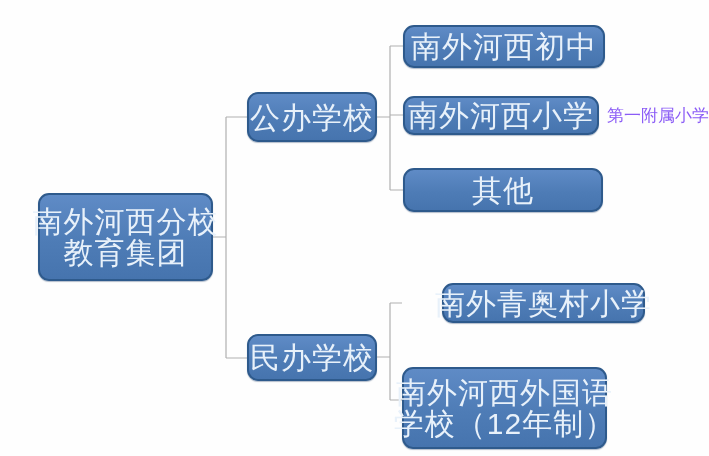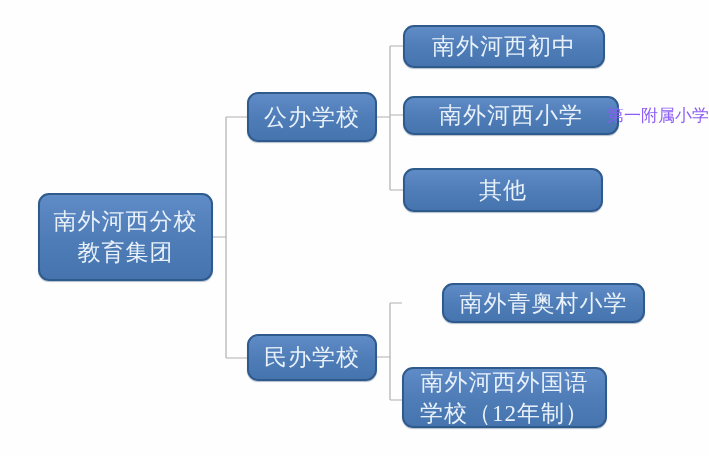--- a/index.html
+++ b/index.html
@@ -21,45 +21,44 @@
     box-sizing: border-box;
     background: linear-gradient(180deg, #5f8bc6 0%, #4e7cb6 55%, #4674ae 100%);
     border: 2px solid #2e5a8c;
     border-radius: 11px;
     color: #e8f1fa;
     display: flex;
     flex-direction: column;
     align-items: center;
     justify-content: center;
     text-align: center;
-    font-size: 23px;
+    font-size: 30px;
     letter-spacing: 1px;
     line-height: 31px;
     box-shadow: 0 1px 1px rgba(40,70,110,0.35);
     cursor: default;
-    font-family: Liberation Serif, serif;
   }
   .node span { display: block; white-space: nowrap; }
   .annotation {
     position: absolute;
     font-family: "DejaVu Serif", "Liberation Serif", serif;
     font-size: 17px;
     color: #8b5cf6;
     white-space: nowrap;
     line-height: 22px;
   }
   
   #root-node    { left: 38px;  top: 193px; width: 175px; height: 88px; }
   #public-node  { left: 247px; top: 92px;  width: 130px; height: 50px; }
   #private-node { left: 247px; top: 334px; width: 130px; height: 47px; }
   #child-1      { left: 403px; top: 25px;  width: 202px; height: 43px; }
-  #child-2      { left: 403px; top: 96px;  width: 216px; height: 39px; }
+  #child-2      { left: 403px; top: 96px;  width: 196px; height: 39px; }
   #child-3      { left: 403px; top: 168px; width: 200px; height: 44px; justify-content: center; }
   #child-4      { left: 402px; top: 283px; width: 203px; height: 40px; margin-left: 40px; }
-  #child-5      { left: 402px; top: 367px; width: 205px; height: 61px; align-items: center; }
+  #child-5      { left: 402px; top: 367px; width: 205px; height: 82px; align-items: center; }
   #annotation-1 { left: 607px; top: 104px; }
 </style>
 </head>
 <body>
 
 <div class="canvas">
 
   <svg class="connectors" viewBox="0 0 709 456" xmlns="http://www.w3.org/2000/svg">
     <g stroke="#b0b0b0" stroke-width="1.2" fill="none">
 

